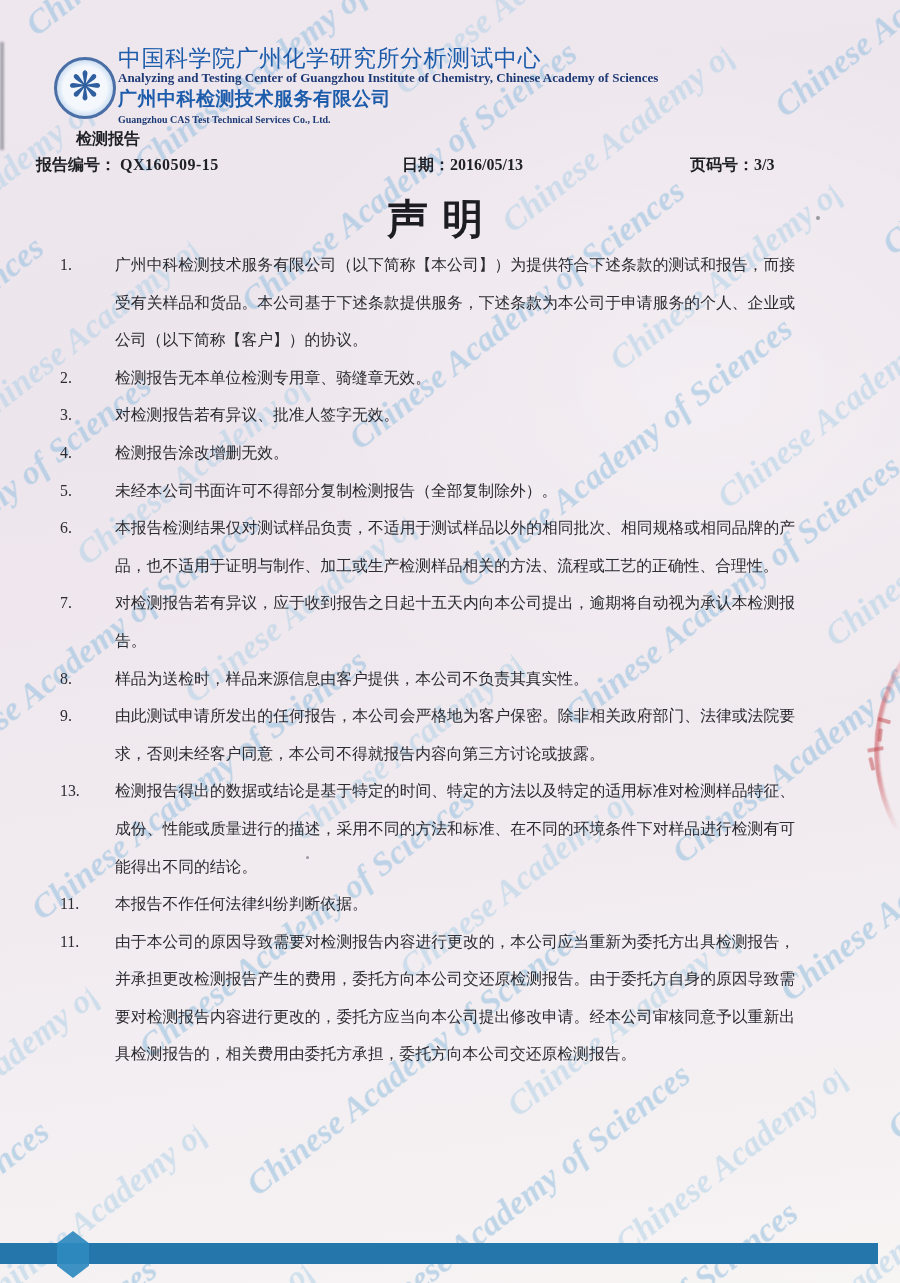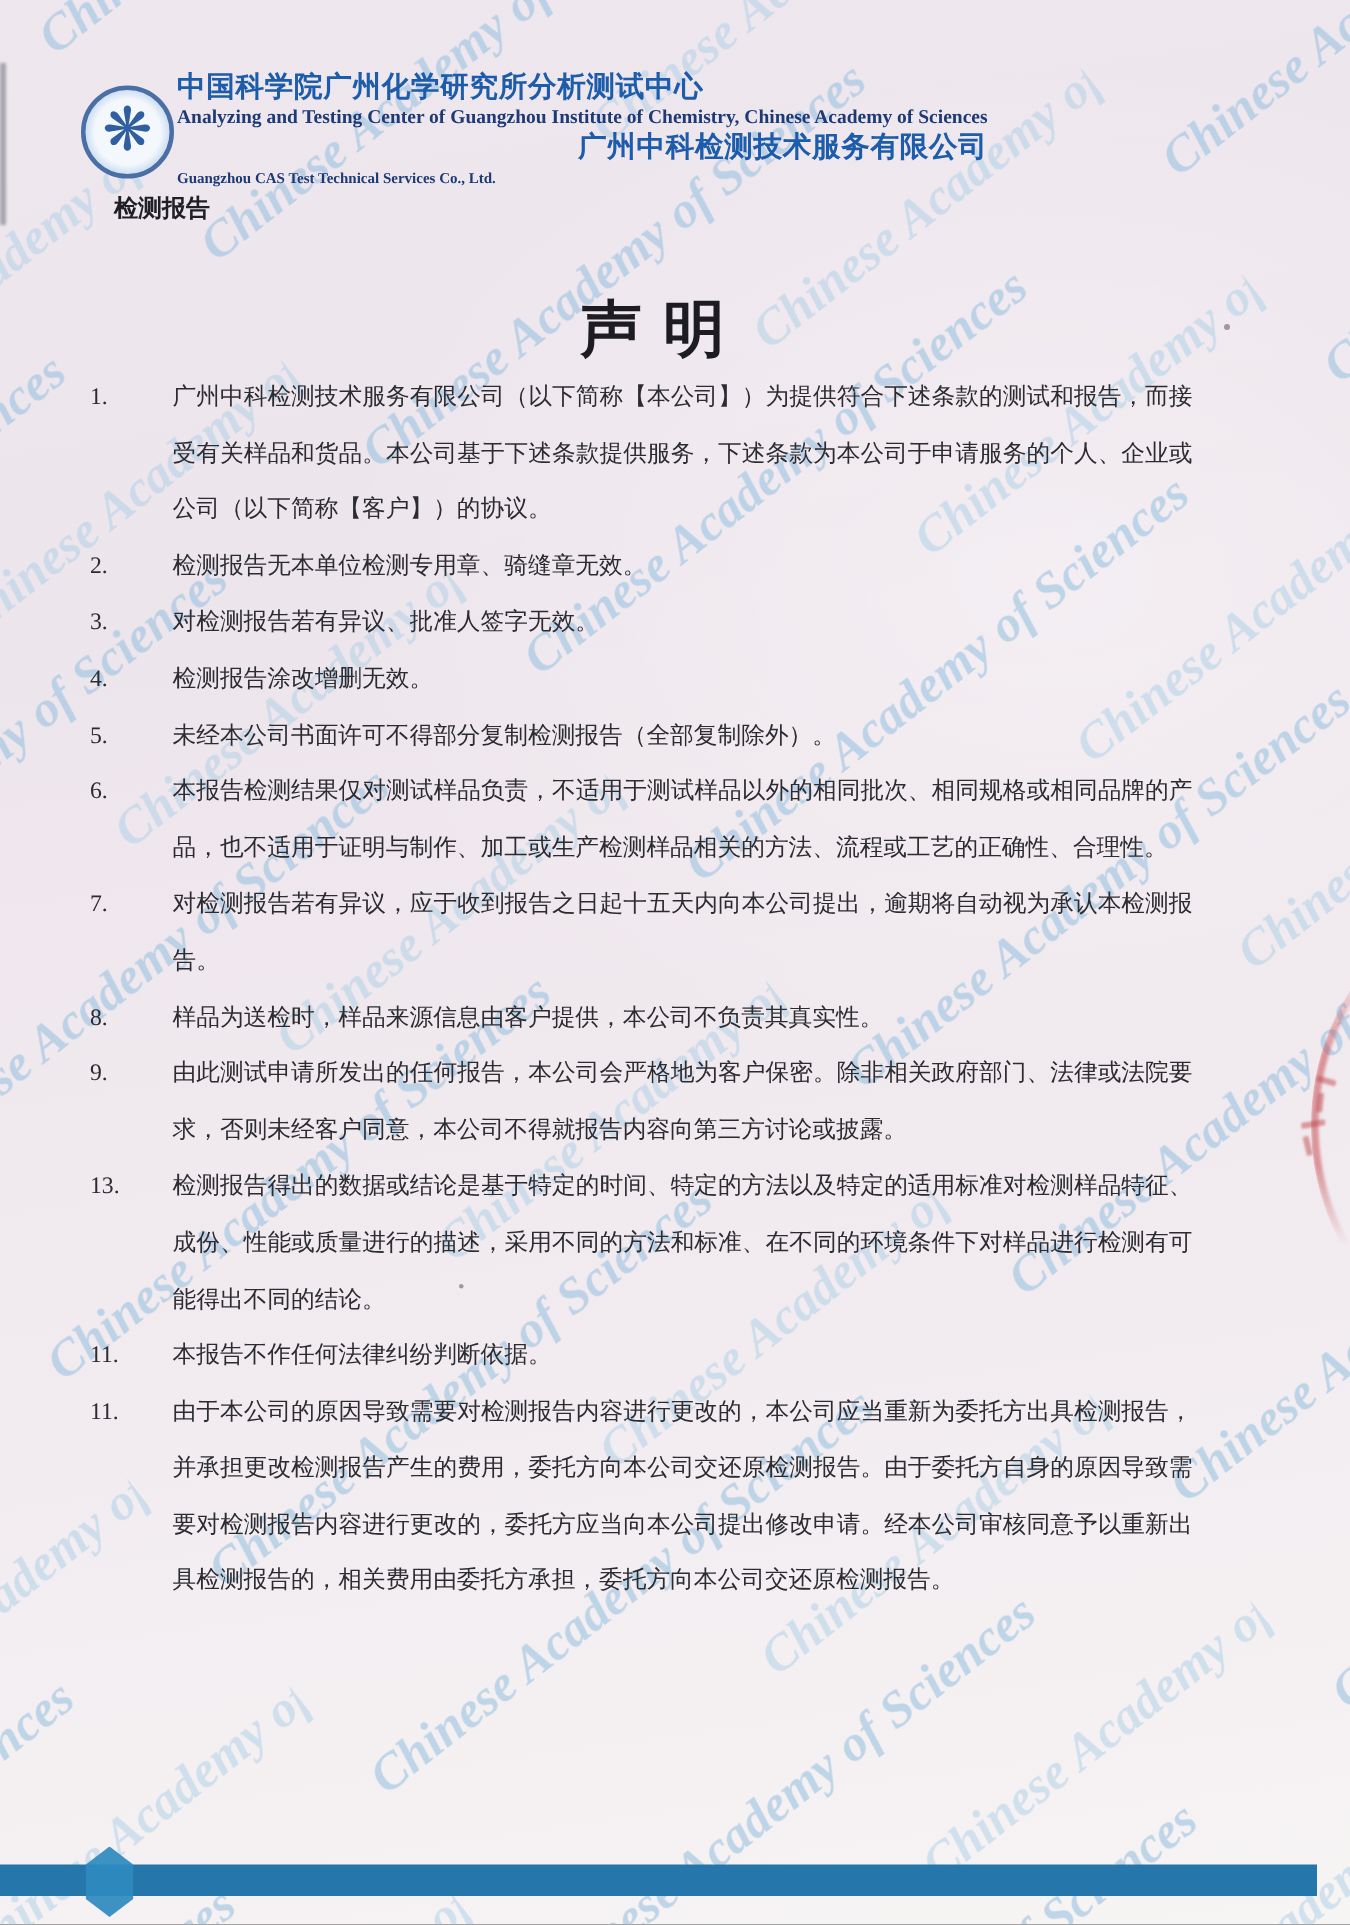--- a/index.html
+++ b/index.html
@@ -26,25 +26,25 @@
   .logo{
     position:absolute;left:54px;top:57px;width:62px;height:62px;z-index:3;
     border-radius:50%;
     background:radial-gradient(circle at 50% 50%, #f4f8fd 55%, #cfe0f2 70%, #9db9dd 100%);
     border:3px solid #4a6fa6;
     box-sizing:border-box;
     display:flex;align-items:center;justify-content:center;
   }
   .logo .petal{font-size:40px;line-height:1;color:#2f5f9e;transform:translateY(-1px);}
   .orghead{position:absolute;left:118px;top:47px;z-index:3;}
-  .org-cn{font-family:"Liberation Sans","DejaVu Sans",sans-serif;font-weight:bold;
-          font-size:19px;line-height:23px;color:#1c5cab;letter-spacing:.5px;}
+  .org-cn{font-family:"Liberation Sans","DejaVu Sans",sans-serif;font-weight:normal;
+          font-size:23px;line-height:23px;color:#1c5cab;letter-spacing:.5px;}
   .org-en{font-weight:bold;font-size:13px;line-height:16px;color:#1d3a75;}
   .co-cn{font-family:"Liberation Sans","DejaVu Sans",sans-serif;font-weight:bold;
-         font-size:19px;line-height:25px;color:#1c5cab;letter-spacing:.5px;text-align:right;}
+         font-size:19px;line-height:25px;color:#1c5cab;letter-spacing:.5px;}
   .co-en{font-weight:bold;font-size:10px;line-height:18px;color:#1d3a75;}
   
   .rpt-label{position:absolute;left:36px;top:129px;z-index:3;font-weight:bold;font-size:16px;color:#1f1f26;margin-left:40px;}
   .meta{position:absolute;left:0;top:155px;width:900px;height:24px;z-index:3;font-weight:bold;font-size:16px;color:#1f1f26;}
   .meta .m-no{position:absolute;left:36px;}
   .meta .m-no .val{margin-left:4px;letter-spacing:.5px;}
   .meta .m-date{position:absolute;left:402px;}
   .meta .m-page{position:absolute;left:690px;}
   
   .stmt-title{
@@ -105,20 +105,31 @@
     <span class="petal">❋</span>
   </div>
   <div class="orghead">
     <div class="org-cn">中国科学院广州化学研究所分析测试中心</div>
     <div class="org-en">Analyzing and Testing Center of Guangzhou Institute of Chemistry, Chinese Academy of Sciences</div>
     <div class="co-cn">广州中科检测技术服务有限公司</div>
     <div class="co-en">Guangzhou CAS Test Technical Services Co., Ltd.</div>
   </div>
 
   <div class="rpt-label">检测报告</div>
+  <div class="meta">
+    <span class="m-no">
+      <span>报告编号：</span><span class="val">QX160509-15</span>
+    </span>
+    <span class="m-date">
+      <span>日期：</span><span>2016/05/13</span>
+    </span>
+    <span class="m-page">
+      <span>页码号：</span><span>3/3</span>
+    </span>
+  </div>
 
   <div class="stmt-title">声 明</div>
 
   <div class="clauses">
     <div class="clause"><span class="num">1.</span><span>广州中科检测技术服务有限公司（以下简称【本公司】）为提供符合下述条款的测试和报告，而接受有关样品和货品。本公司基于下述条款提供服务，下述条款为本公司于申请服务的个人、企业或公司（以下简称【客户】）的协议。</span></div>
     <div class="clause"><span class="num">2.</span><span>检测报告无本单位检测专用章、骑缝章无效。</span></div>
     <div class="clause"><span class="num">3.</span><span>对检测报告若有异议、批准人签字无效。</span></div>
     <div class="clause"><span class="num">4.</span><span>检测报告涂改增删无效。</span></div>
     <div class="clause"><span class="num">5.</span><span>未经本公司书面许可不得部分复制检测报告（全部复制除外）。</span></div>
     <div class="clause"><span class="num">6.</span><span>本报告检测结果仅对测试样品负责，不适用于测试样品以外的相同批次、相同规格或相同品牌的产品，也不适用于证明与制作、加工或生产检测样品相关的方法、流程或工艺的正确性、合理性。</span></div>

